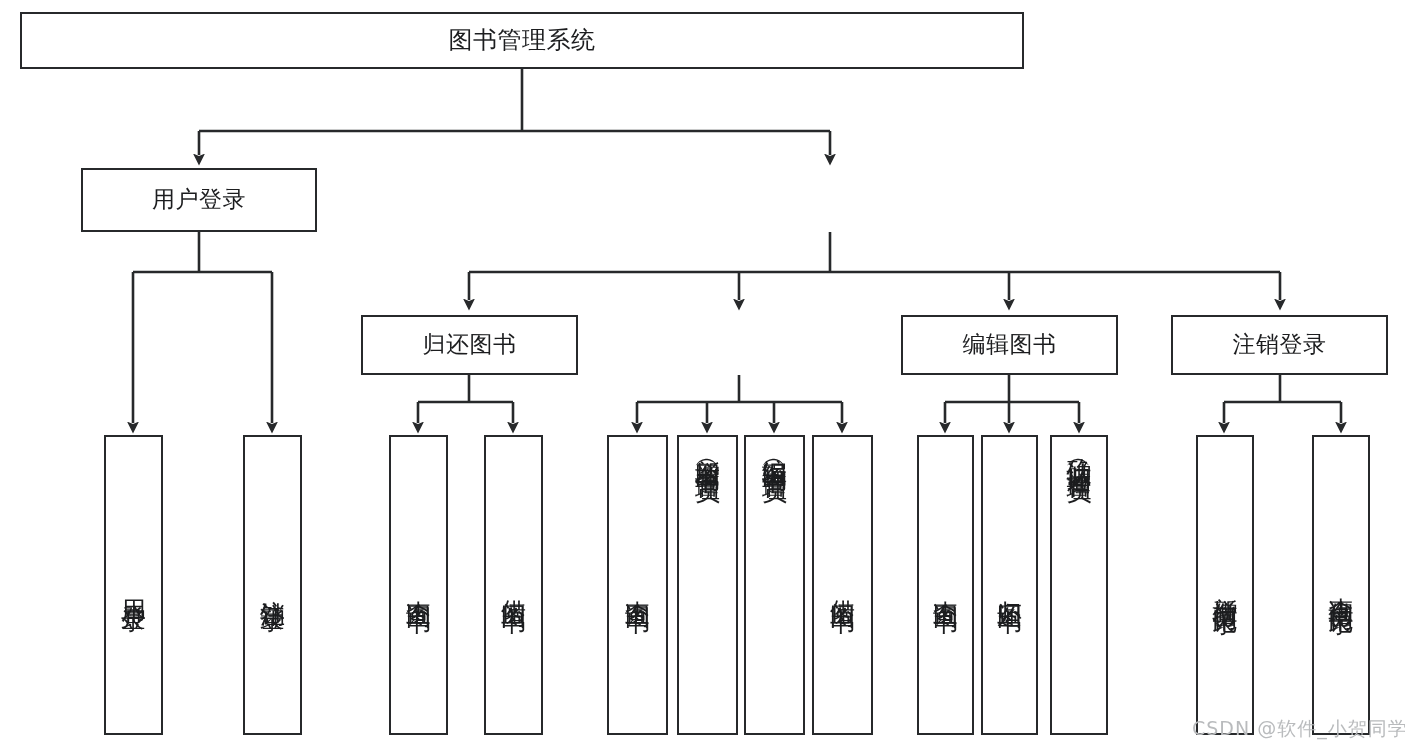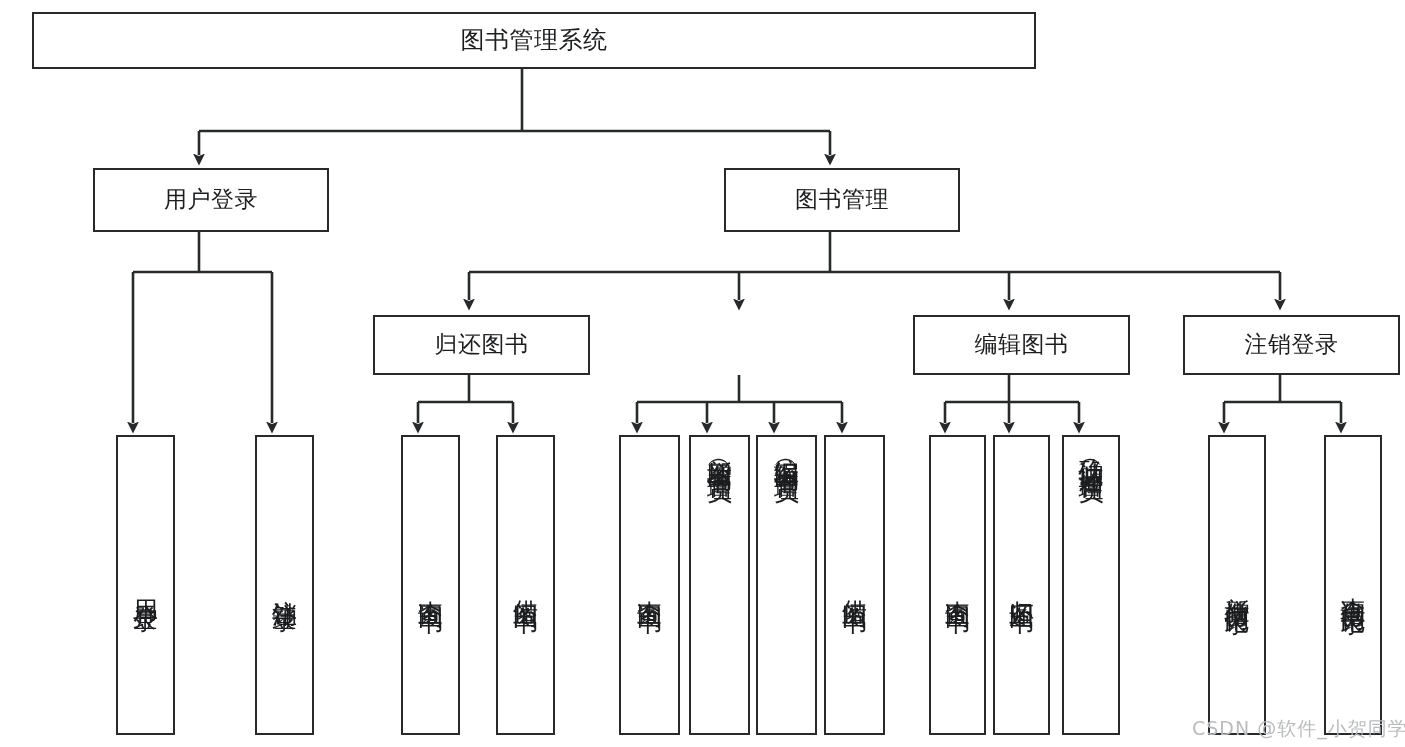--- a/index.html
+++ b/index.html
@@ -27,21 +27,20 @@
   }
   .node {
     position: absolute;
     box-sizing: border-box;
     border: 2px solid #27292b;
     background: #ffffff;
     display: flex;
     align-items: center;
     justify-content: center;
     color: #1c1d1f;
-    margin-left: 12px;
   }
   .node .label {
     display: block;
     text-align: center;
     line-height: 1.28;
     letter-spacing: 0.5px;
   }
   
   .node.horiz .label {
     writing-mode: horizontal-tb;
@@ -132,23 +131,20 @@
   </svg>
 
   <div class="node horiz root" style="left:20px; top:12px; width:1004px; height:57px;">
     <span class="label">图书管理系统</span>
   </div>
 
   <div class="node horiz" style="left:81px; top:168px; width:236px; height:64px;">
     <span class="label">用户登录</span>
   </div>
 
-  <div class="node horiz" style="left:712px; top:168px; width:236px; height:64px;">
-    <span class="label">图书管理</span>
-  </div>
 
   <div class="node horiz" style="left:361px; top:315px; width:217px; height:60px;">
     <span class="label">归还图书</span>
   </div>
 
 
   <div class="node horiz" style="left:901px; top:315px; width:217px; height:60px;">
     <span class="label">编辑图书</span>
   </div>
 

